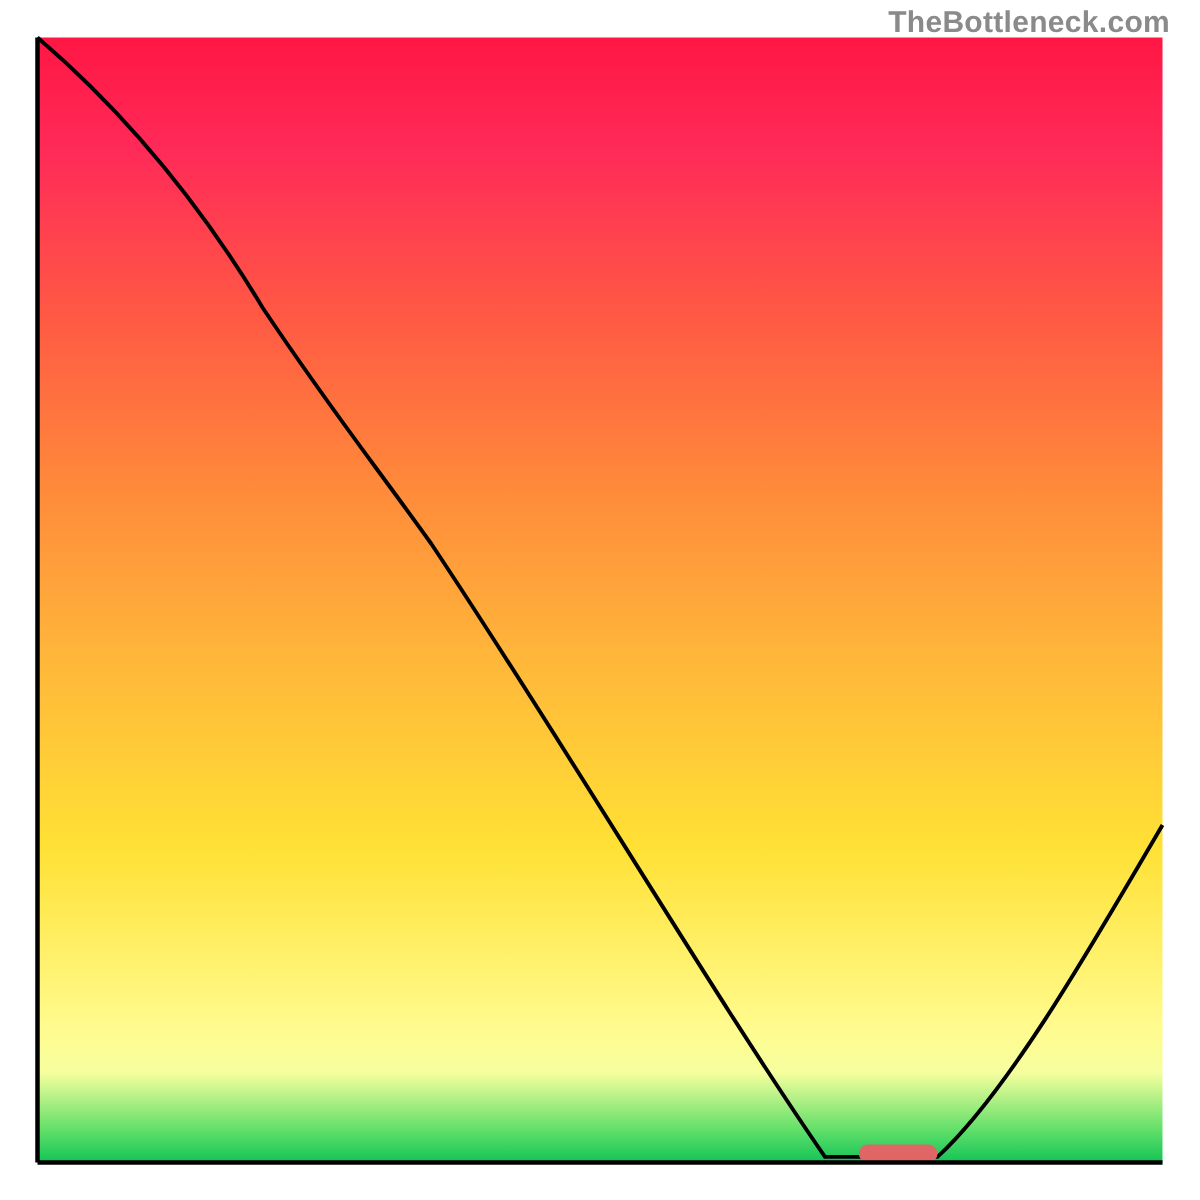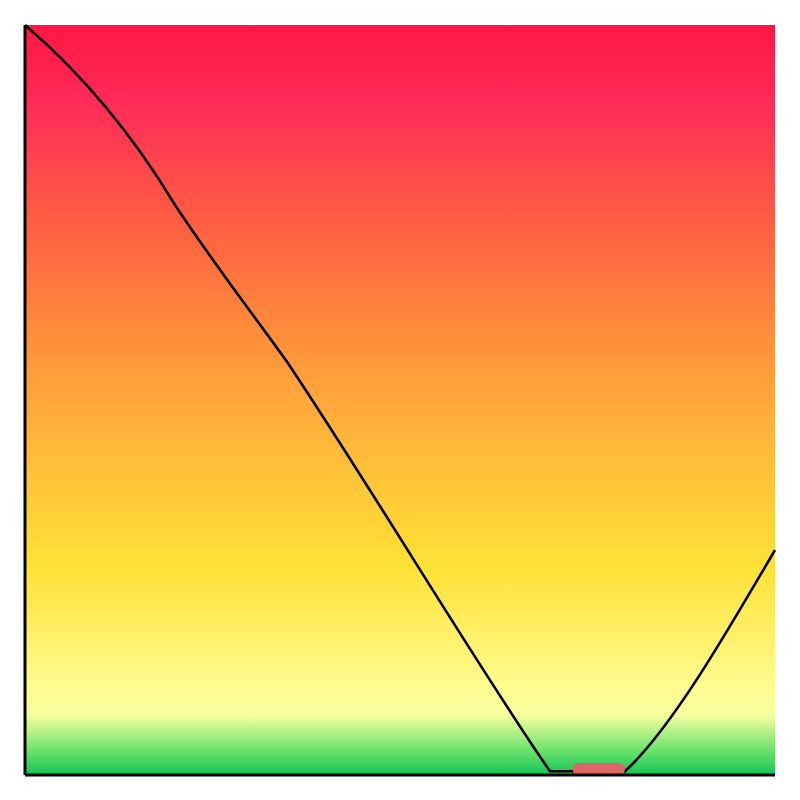--- a/index.html
+++ b/index.html
@@ -66,13 +66,14 @@
 
       <path id="curve-path" fill="none" stroke="#000000" stroke-width="2.6" d="M 25 25 C 77.5 70, 130 130, 175 205 C 220 272.49999999999994, 250 310, 287.5 362.49999999999994 C 377.5 497.5, 475 662.5, 550 771.25 L 625 771.25 C 670 730, 722.5 640, 775 550 "></path>
 
       <rect id="marker-rect" rx="6" ry="6" height="12" fill="#e06666" x="572.5" width="52.5" y="763"></rect>
 
       <line x1="25" y1="25" x2="25" y2="775" stroke="#000" stroke-width="3"></line>
       <line x1="25" y1="775" x2="775" y2="775" stroke="#000" stroke-width="3"></line>
     </g>
   </svg>
 
+  <div class="watermark">TheBottleneck.com</div>
 </div>
 
 </body></html>

